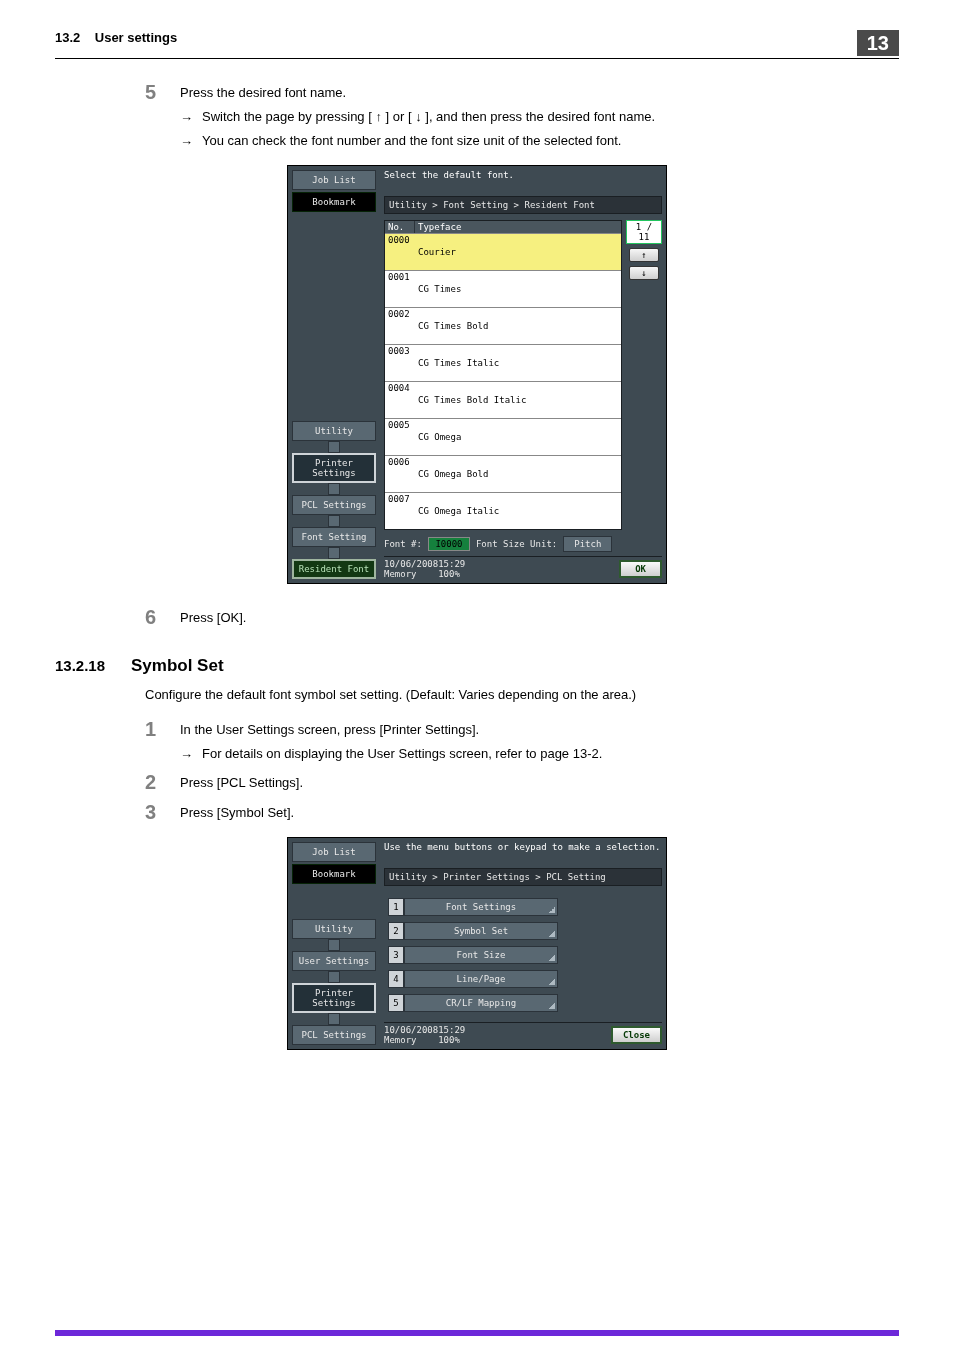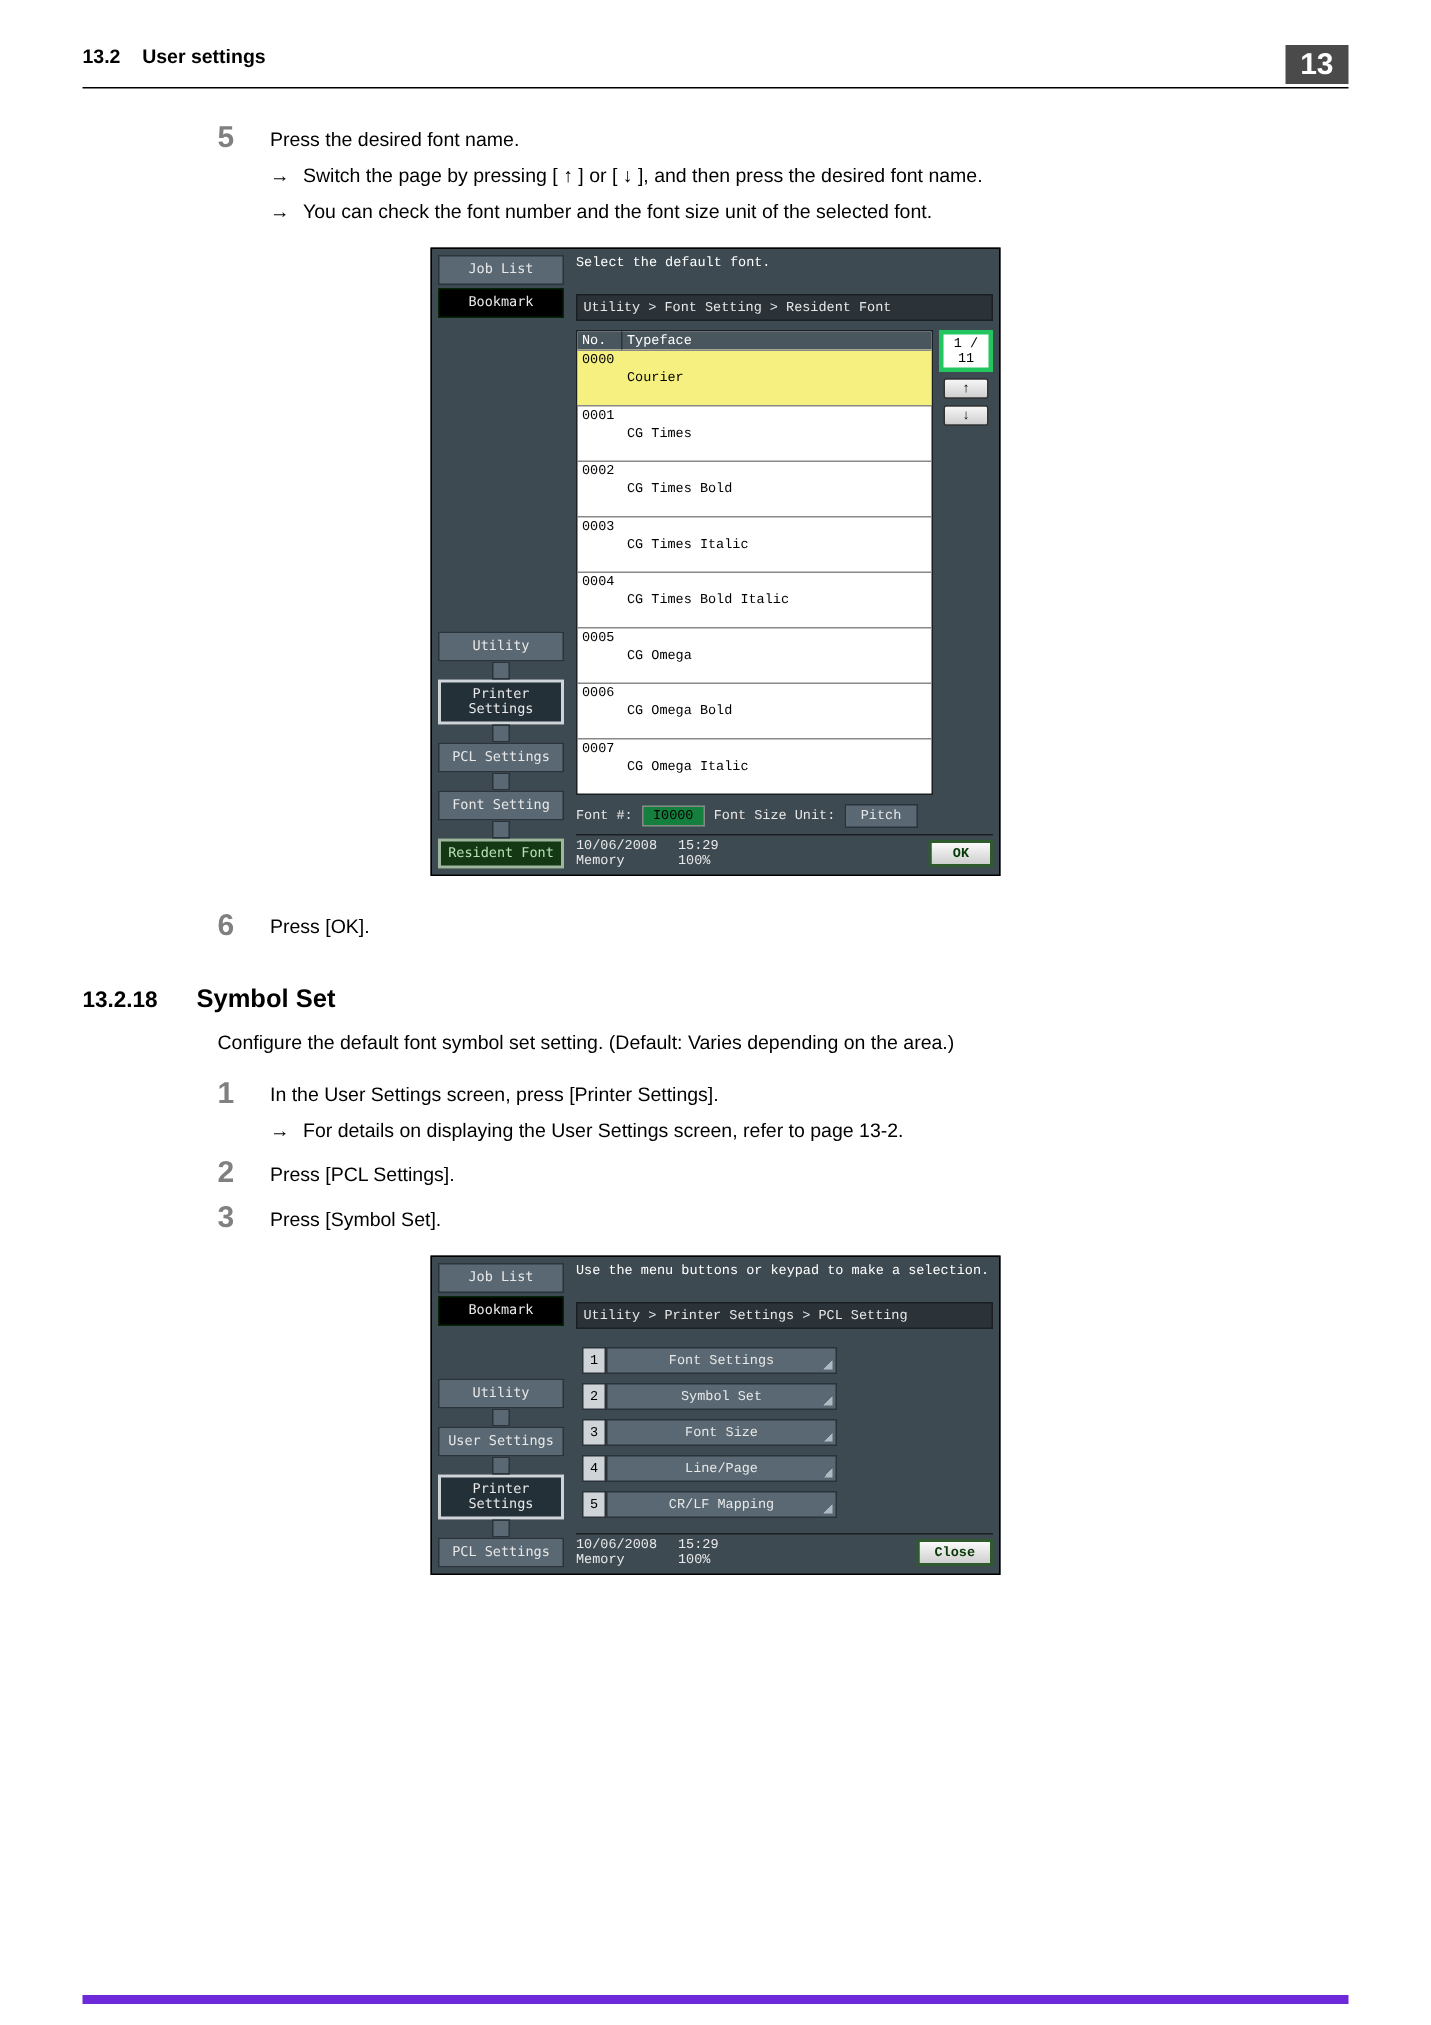--- a/index.html
+++ b/index.html
@@ -83,56 +83,56 @@
   .connector::before {
     content: "";
     position: absolute;
     left: 50%; top: -2px;
     width: 10px; height: 10px;
     background: #596872;
     border: 1px solid #2b333a;
     transform: translateX(-50%);
   }
   .panel-spacer { flex: 1; min-height: 4px; }
-  .panel-right { flex: 1; padding: 4px 4px 4px 4px; display: flex; flex-direction: column; font-family: Liberation Mono, monospace; }
+  .panel-right { flex: 1; padding: 4px 4px 4px 4px; display: flex; flex-direction: column; }
   .instr-line { color: #fff; margin-bottom: 6px; min-height: 20px; }
   .breadcrumb-bar {
     background: #2b3238;
     border: 1px solid #1a1f23;
     padding: 3px 4px;
     margin-bottom: 6px;
   }
   .font-table-area { display: flex; gap: 4px; margin-bottom: 6px; }
   .font-table { flex: 1; background: #fff; color: #000; border: 1px solid #1a1f23; }
   .ft-head { background: #4a565e; color: #fff; display: flex; }
   .ft-head .col-no { width: 30px; padding: 1px 3px; border-right: 1px solid #2b333a; }
   .ft-head .col-tf { flex: 1; padding: 1px 3px; }
   .ft-row { display: flex; border-top: 1px solid #888; }
   .ft-row .col-no { width: 30px; padding: 1px 3px; }
   .ft-row .col-tf { flex: 1; padding: 13px 3px; }
   .ft-row.sel { background: #f6f080; }
   .pg-col { width: 36px; display: flex; flex-direction: column; align-items: center; gap: 4px; }
-  .pg-label { background: #fff; color: #000; padding: 1px 2px; width: 100%; text-align: center; border: 3px solid #22c55e;}
+  .pg-label { background: #fff; color: #000; padding: 1px 2px; width: 100%; text-align: center; border: 1px solid #22c55e;}
   .arrow-btn {
     width: 30px; height: 14px;
     background: linear-gradient(#f6f6f6,#cfcfcf);
     border: 1px solid #333;
     border-radius: 2px;
     color: #000;
     text-align: center;
     line-height: 12px;
     font-size: 9px;
   }
   .footer-input-row { display: flex; align-items: center; gap: 6px; margin-bottom: 4px; }
   .tiny-input { background: #15803d; color: #000; padding: 1px 4px; border: 1px solid #888; width: 42px; text-align: center; }
   .unit-btn {
     background: #596872; border: 1px solid #2b333a; padding: 2px 10px;
   }
   .status-row {
-    display: flex; align-items: center; gap: 14px;
+    display: flex; align-items: center; 
     border-top: 1px solid #1a1f23; padding-top: 2px;
   }
   .ok-btn {
     margin-left: auto;
     background: linear-gradient(#fafafa,#cfcfcf);
     color: #073a07;
     border: 2px solid #2e5a2e;
     padding: 2px 14px;
     font-weight: bold;
   }

